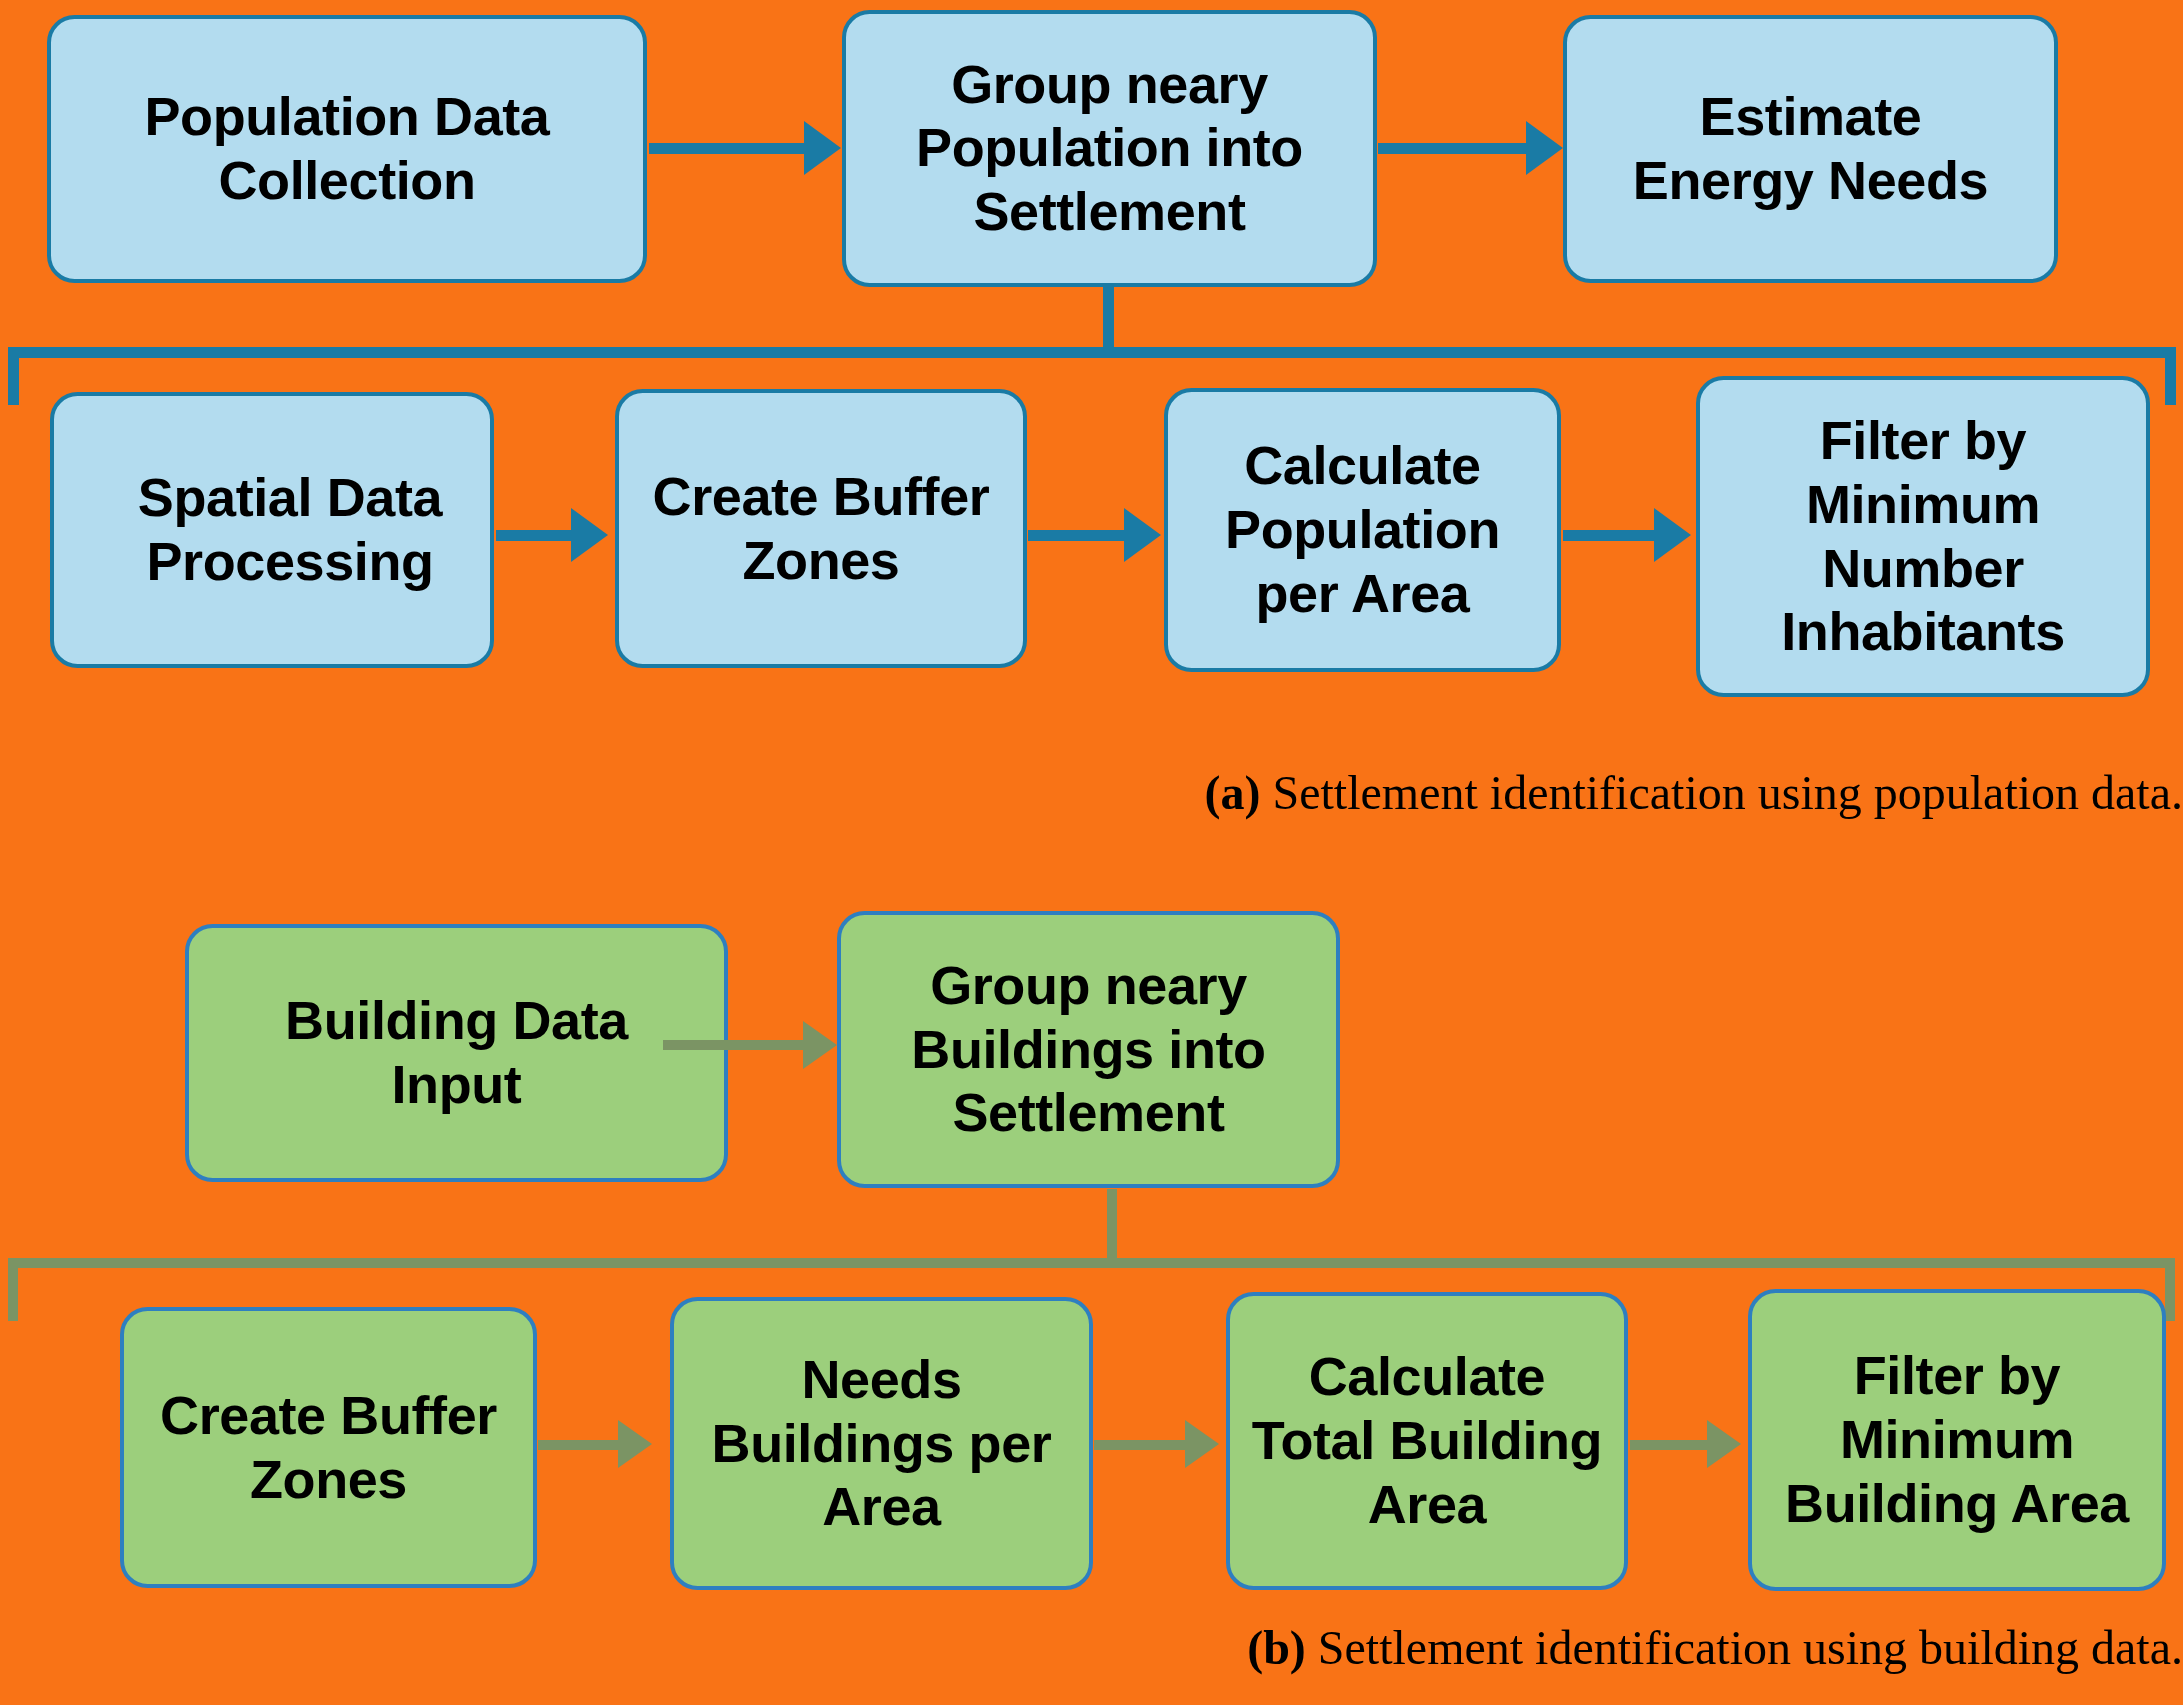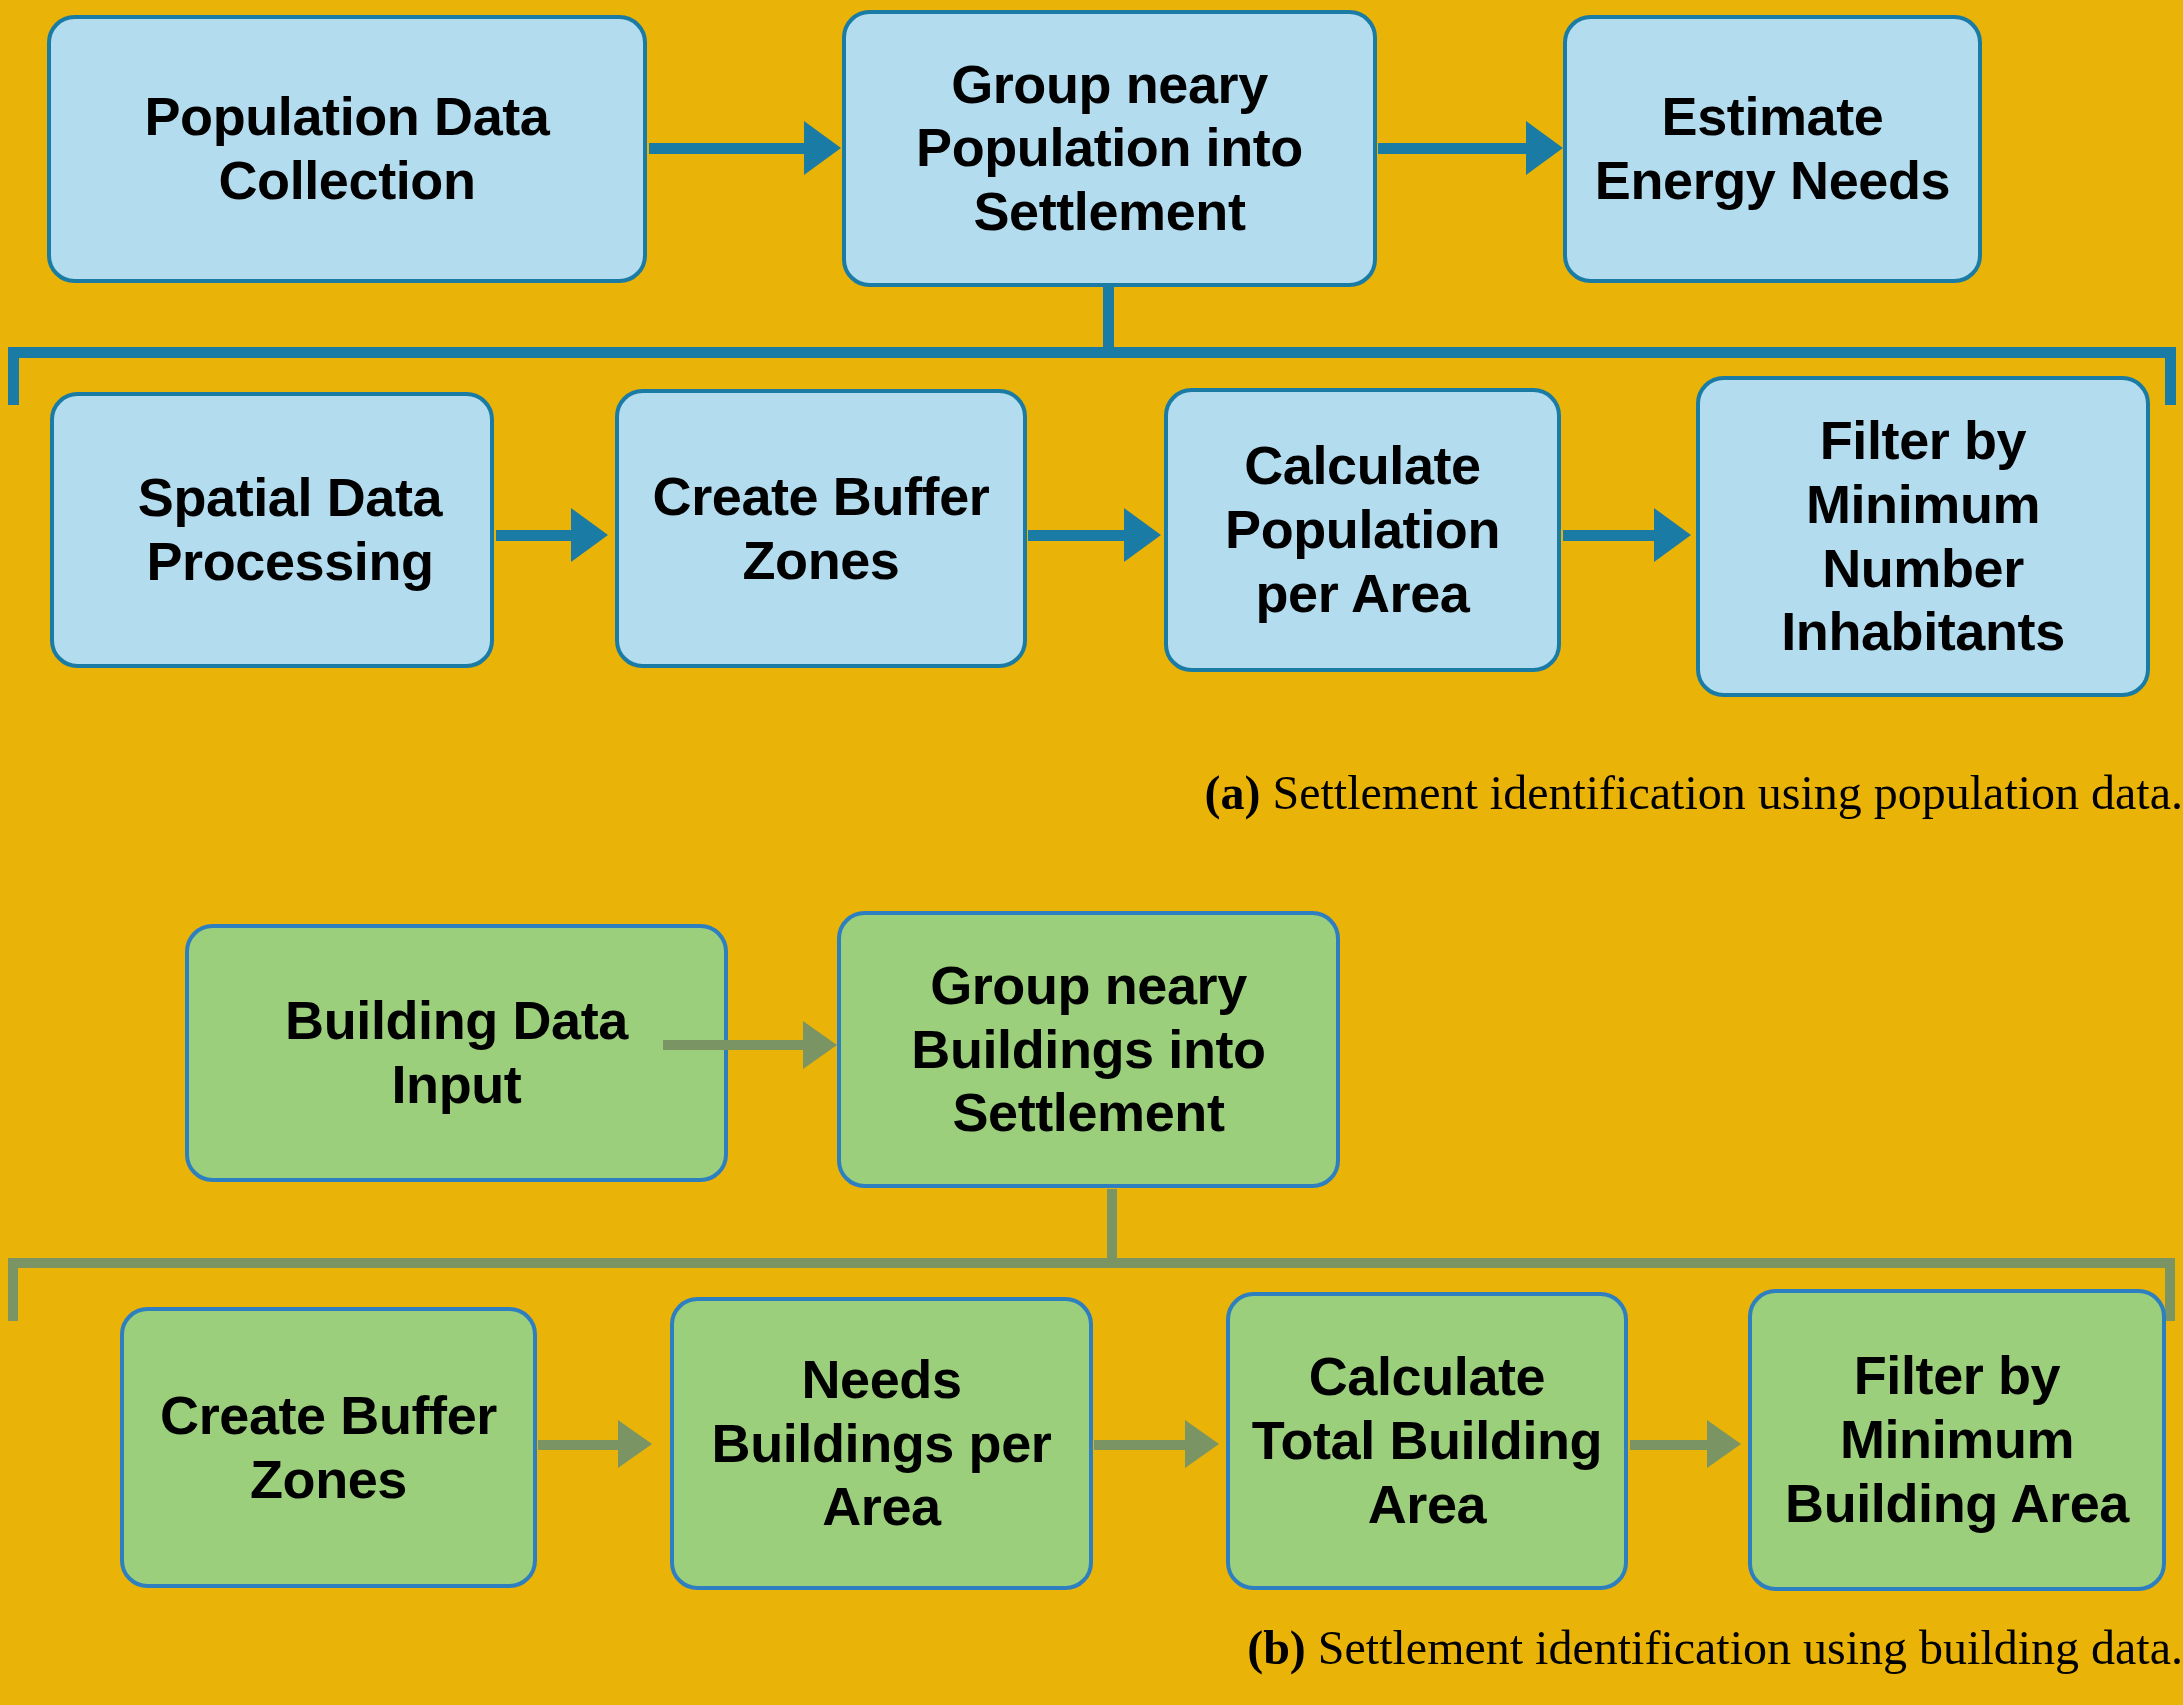--- a/index.html
+++ b/index.html
@@ -7,21 +7,21 @@
     padding: 0;
     background: #ffffff;
   }
   body {
     font-family: "Liberation Sans", sans-serif;
   }
   #page {
     position: relative;
     width: 2183px;
     height: 1706px;
-    background: #eab308;
+    background: #f97316;
     overflow: hidden;
   }
   .node {
     position: absolute;
     box-sizing: border-box;
     display: flex;
     align-items: center;
     justify-content: center;
     text-align: center;
     font-family: "Liberation Sans", sans-serif;
@@ -87,21 +87,21 @@
       <span>Population Data
 Collection</span>
     </div>
 
     <div class="node blue" style="left:842px; top:9.7px; width:535px; height:277px; font-size:54px;">
       <span>Group neary
 Population into
 Settlement</span>
     </div>
 
-    <div class="node blue" style="left:1563px; top:14.6px; width:419px; height:268px; font-size:54px;">
+    <div class="node blue" style="left:1563px; top:14.6px; width:495px; height:268px; font-size:54px;">
       <span>Estimate
 Energy Needs</span>
     </div>
 
     <div class="line hline-blue" style="left:649px; top:143px; width:159px;"></div>
     <div class="arrowhead blue" style="left:804px; top:121px;"></div>
 
     <div class="line hline-blue" style="left:1378px; top:143px; width:151px;"></div>
     <div class="arrowhead blue" style="left:1526px; top:121px;"></div>
 

